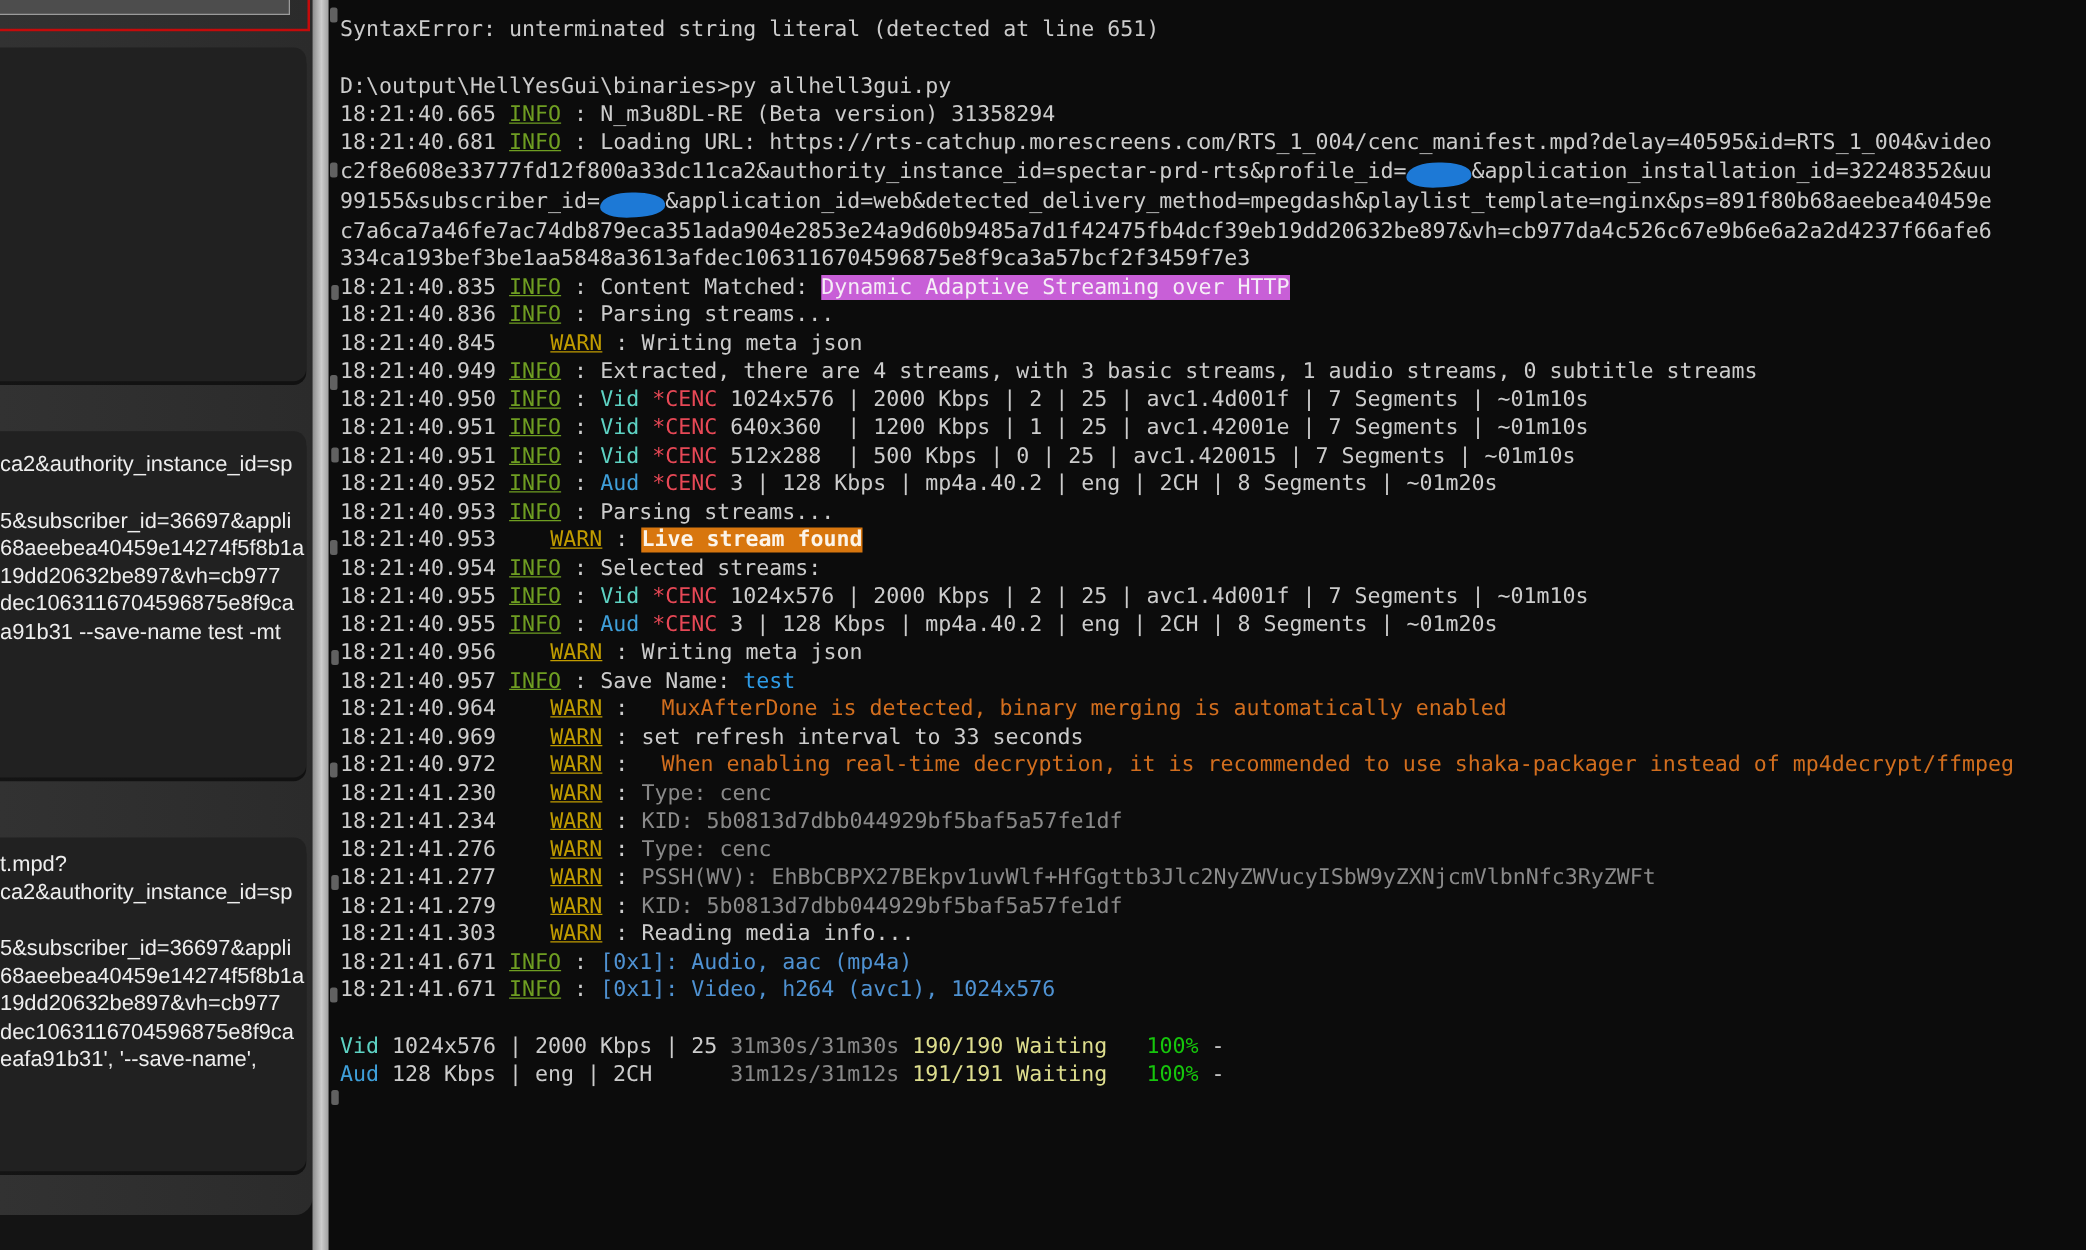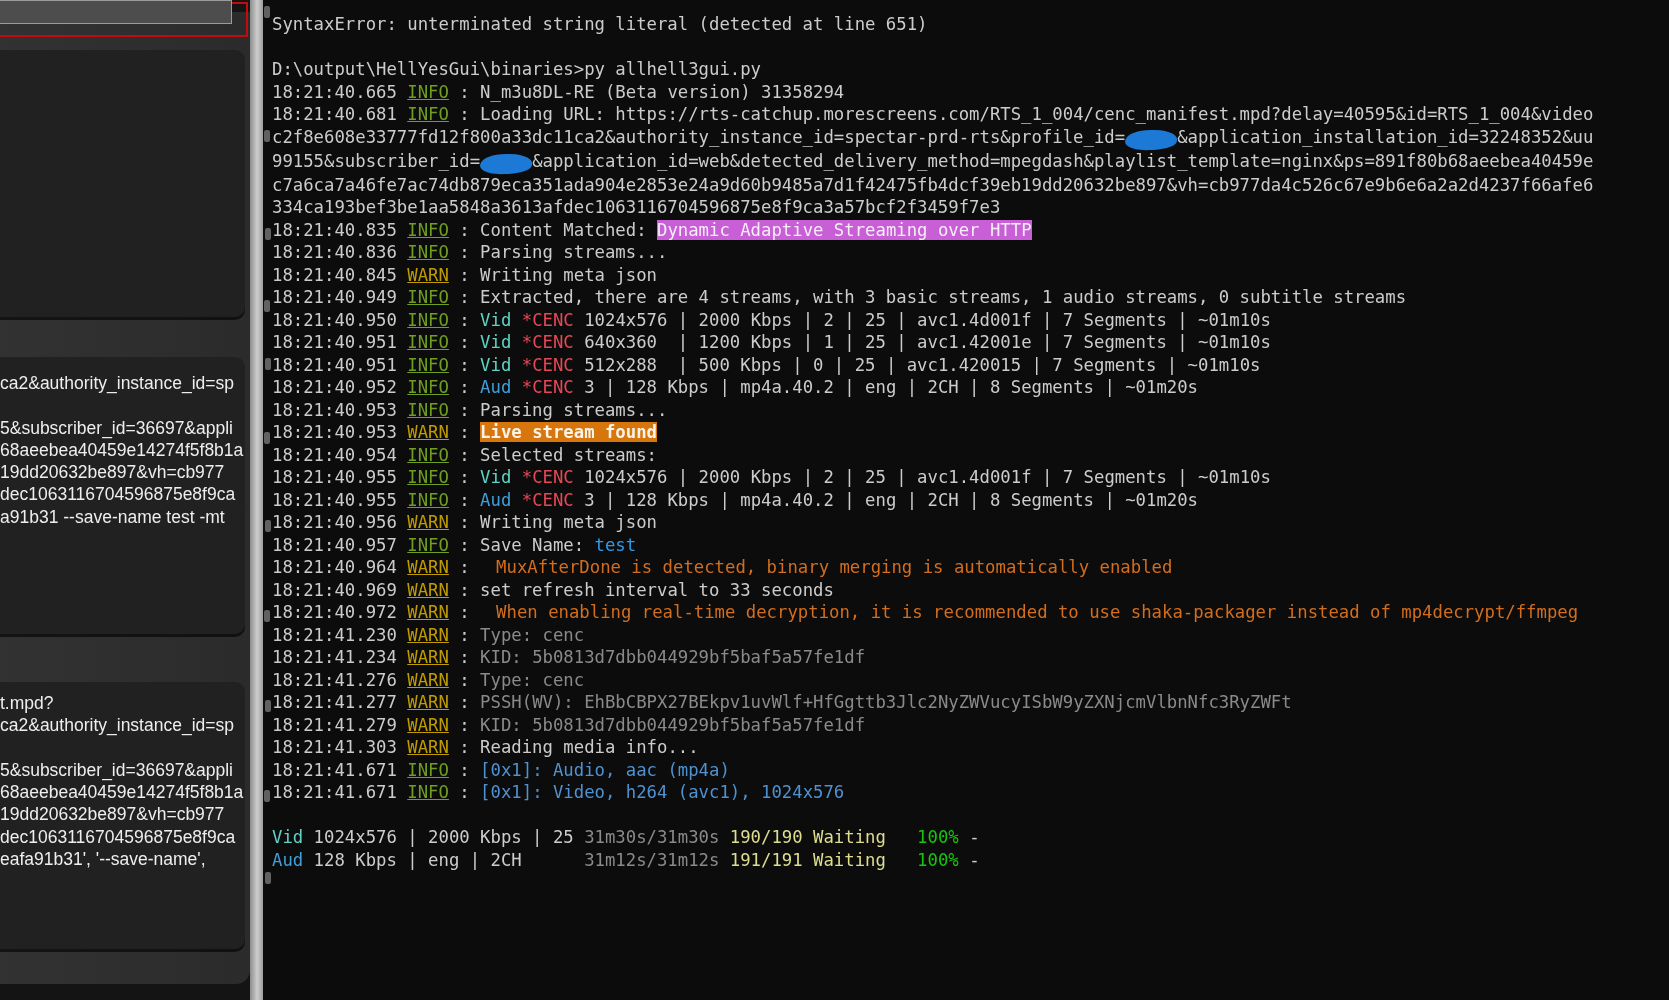--- a/index.html
+++ b/index.html
@@ -2,21 +2,21 @@
 <html style="--fg: #cccccc; --info: #6f9e22; --warn: #c19c00; --cyan: #5ed3c4; --aud: #3f9fd9; --red: #e74856; --blue: #4f92d2; --link: #2e9be6; --orange: #d26e1e; --gray: #8a8a8a; --khaki: #dede8e; --green: #16c60c; --hlmag: #c85fd7; --hlorg: #d8760e; --redact: #1d79d6; --error_border: #c40b0b; --terminal_bg: #0c0c0c; --panel_bg: #212121; --sidebar_bg: #2e2e2e;"><head>
 <meta charset="utf-8">
 <style>
   html,body{margin:0;padding:0;}
   body{
     width:1669px;height:1000px;position:relative;overflow:hidden;
     background:#141414;font-family:"Liberation Sans",sans-serif;
   }
   
   .sidebar{
-    position:absolute;left:0;top:12px;width:250px;height:972px;
+    position:absolute;left:0;top:0;width:250px;height:972px;
     background:linear-gradient(90deg,#323232,#2b2b2b);
     border-bottom-right-radius:14px;
   }
   .topbox-red{
     position:absolute;left:-8px;top:-10px;width:256px;height:35px;
     border:2px solid #c40b0b;box-sizing:border-box;background:transparent;
   }
   .topbox-inner{
     position:absolute;left:-8px;top:-12px;width:240px;height:24px;
     background:#4d4d4d;border:1px solid #9b9b9b;box-sizing:border-box;
@@ -43,21 +43,21 @@
   .terminal{
     position:absolute;left:263px;top:0;width:1406px;height:1000px;
     background:#0c0c0c;padding:13px 0 0 9px;box-sizing:border-box;overflow:hidden;
   }
   .tline{
     font-family:"DejaVu Sans Mono","Liberation Mono",monospace;
     font-size:17.3px;line-height:22.5px;white-space:pre;color:var(--fg);
   }
   .c-fg{color:var(--fg);}
   .c-info{color:var(--info);}
-  .c-warn{color:var(--warn);}
+  .c-warn{color:var(--warn);margin-left:33px;}
   .c-cyan{color:var(--cyan);}
   .c-aud{color:var(--aud);text-align:right;}
   .c-red{color:var(--red);}
   .c-blue{color:var(--blue);}
   .c-link{color:var(--link);}
   .c-orange{color:var(--orange);margin-left:16px;}
   .c-gray{color:var(--gray);}
   .c-khaki{color:var(--khaki);}
   .c-green{color:var(--green);}
   .u{text-decoration:underline;}

